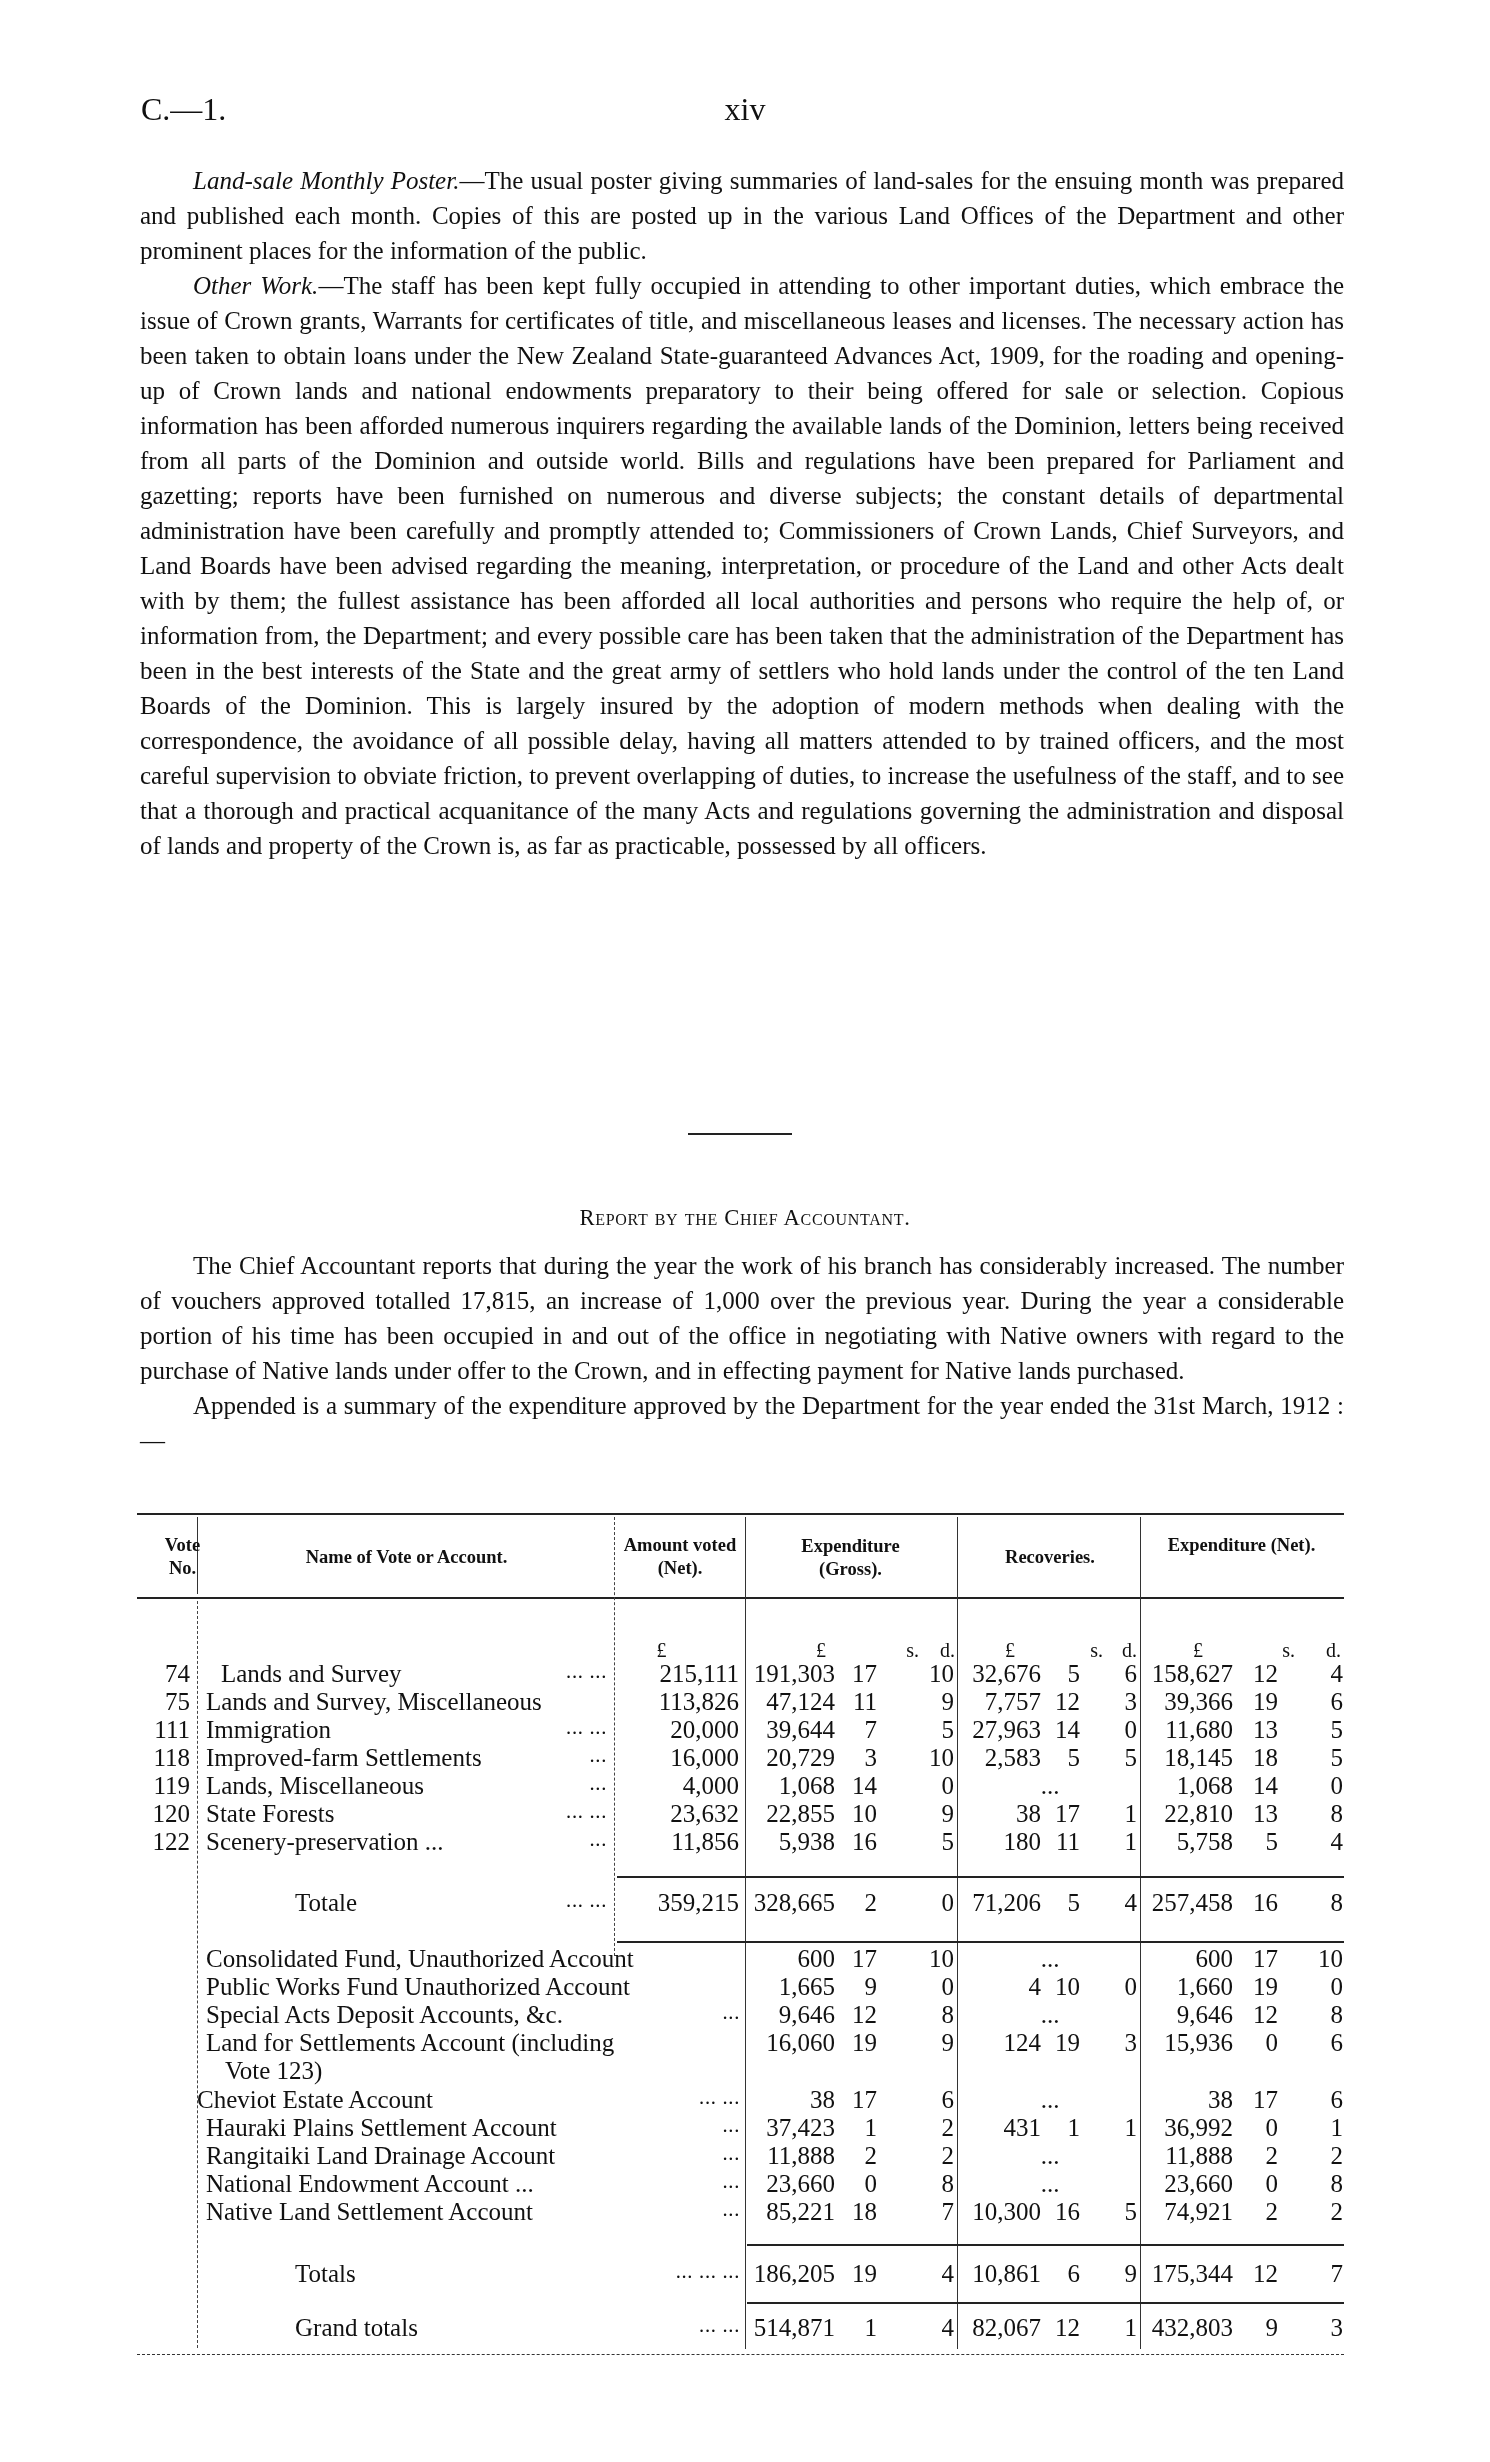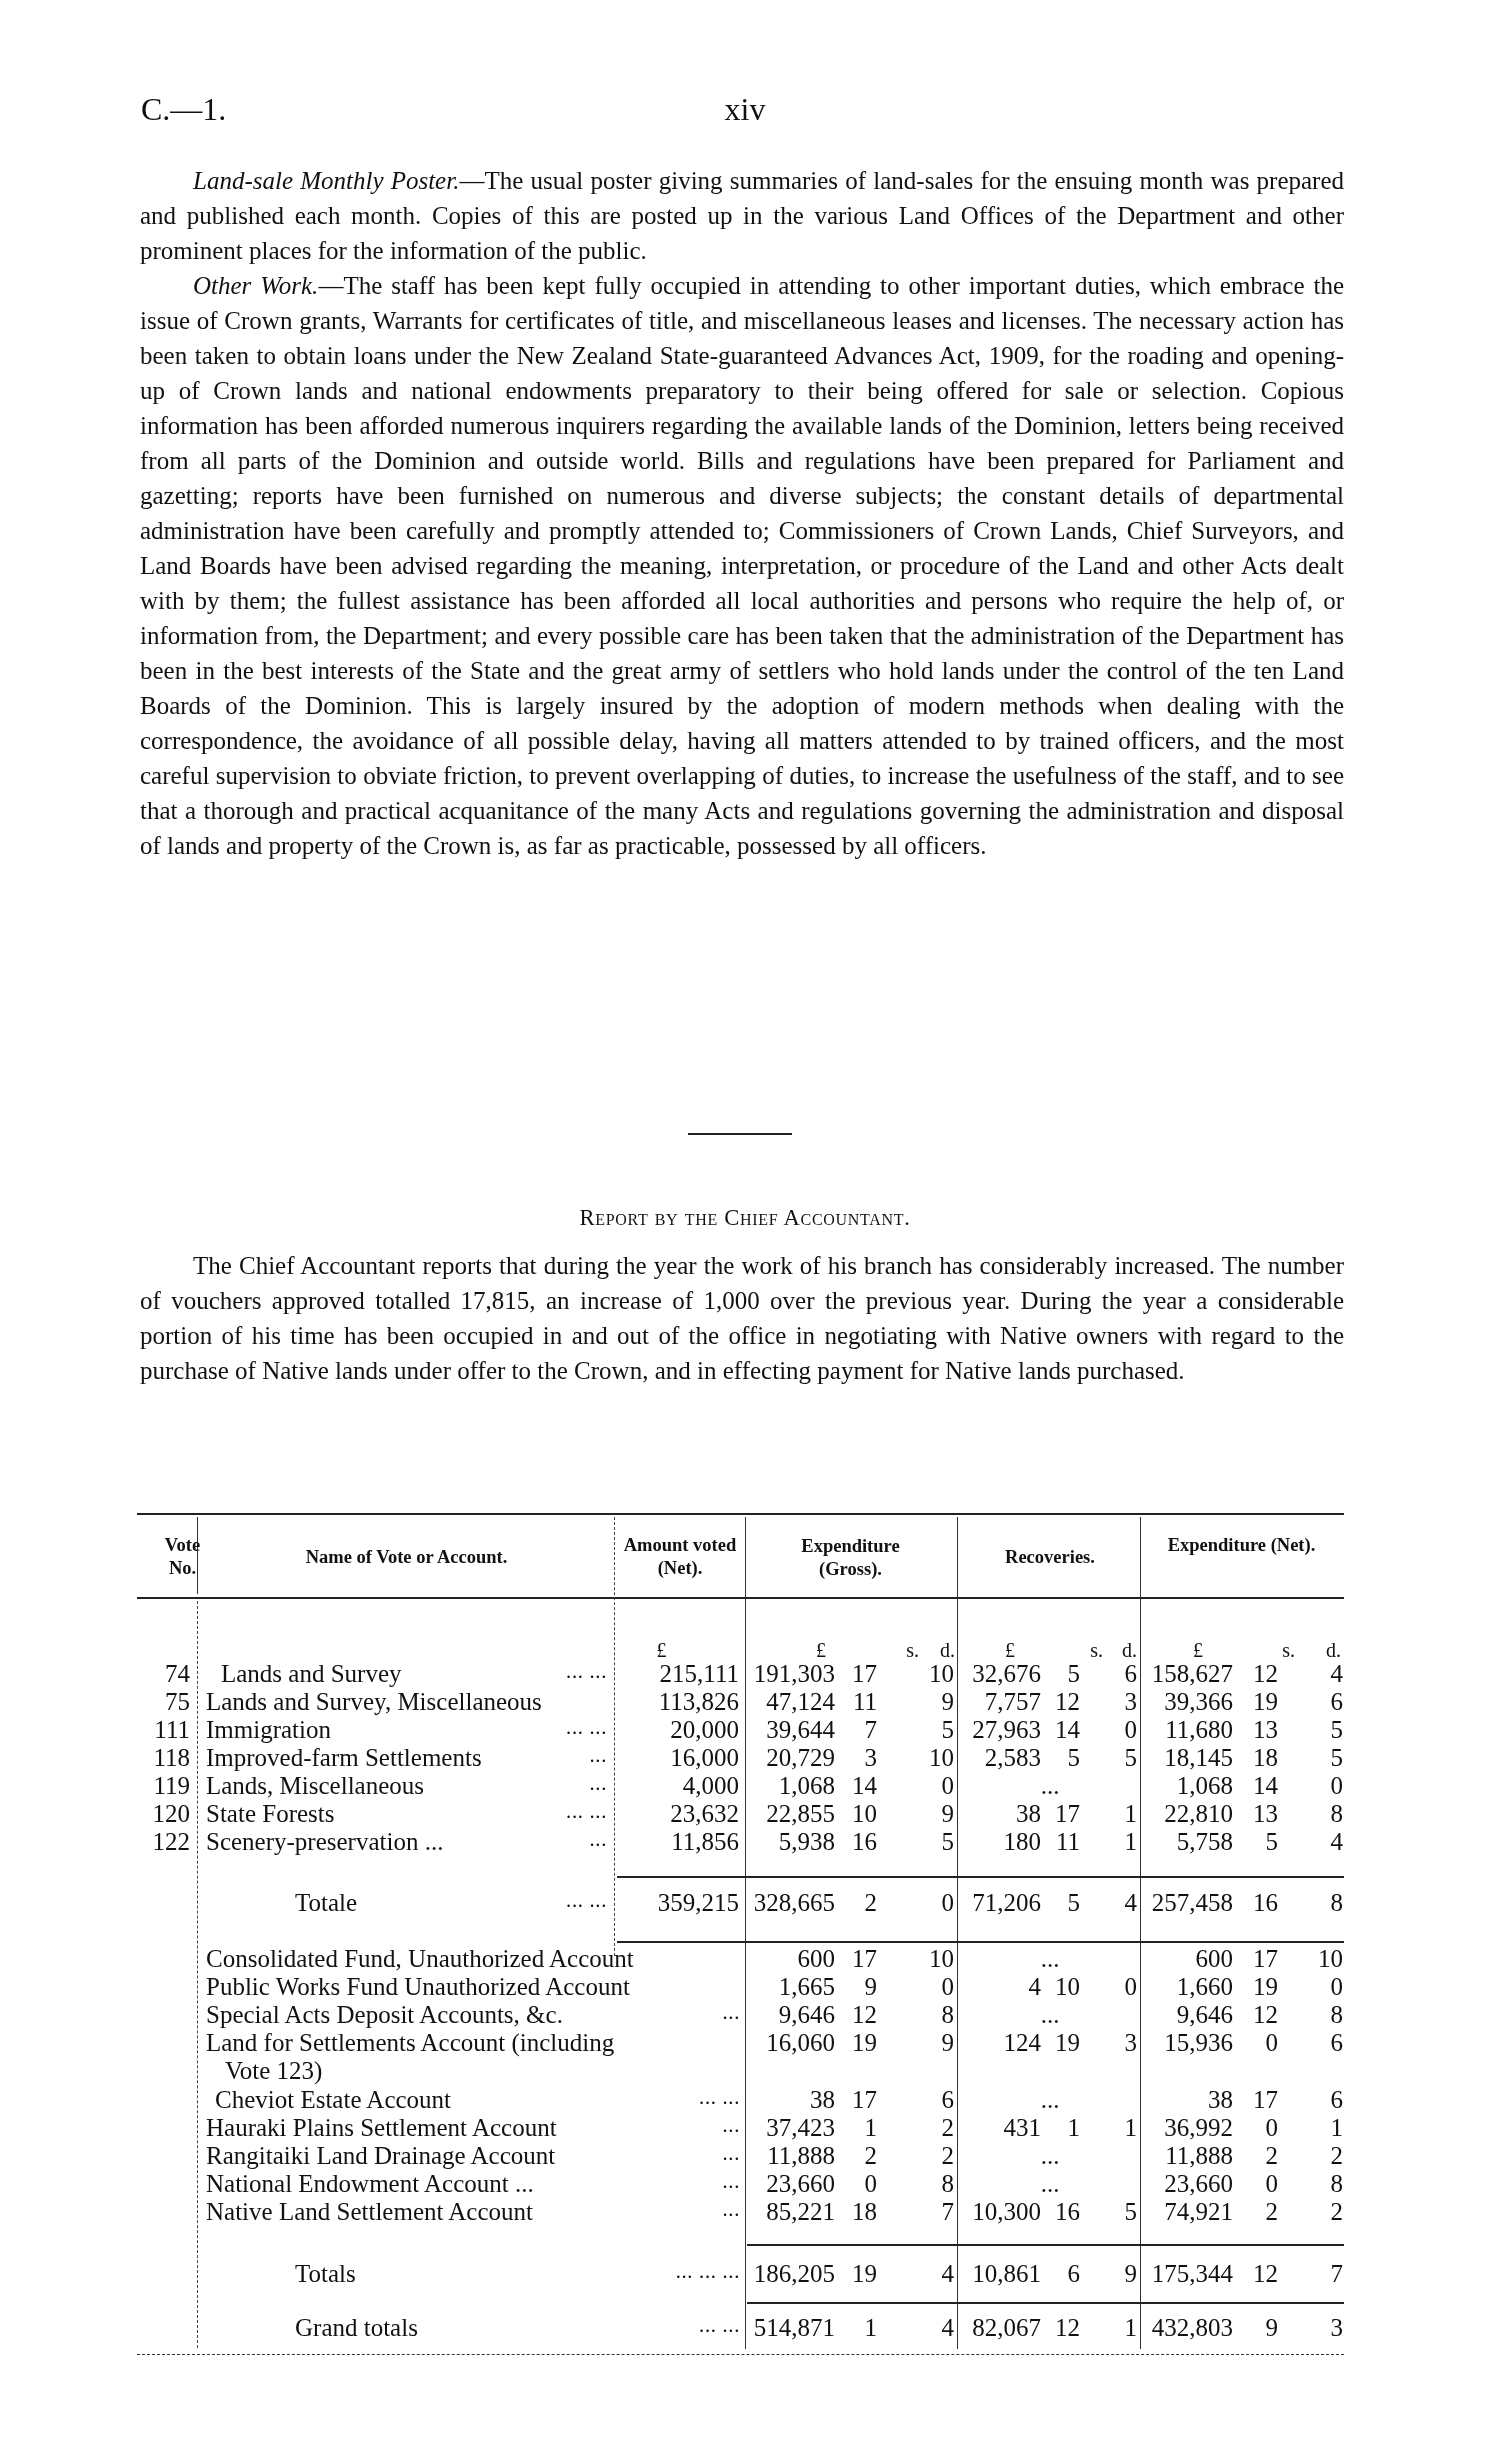--- a/index.html
+++ b/index.html
@@ -38,20 +38,21 @@
   <p class="para"><i>Land-sale Monthly Poster.</i><span>—The usual poster giving summaries of land-sales for the ensuing month was prepared and published each month. Copies of this are posted up in the various Land Offices of the Department and other prominent places for the information of the public.</span></p>
   <p class="para"><i>Other Work.</i><span>—The staff has been kept fully occupied in attending to other important duties, which embrace the issue of Crown grants, Warrants for certificates of title, and miscellaneous leases and licenses. The necessary action has been taken to obtain loans under the New Zealand State-guaranteed Advances Act, 1909, for the roading and opening-up of Crown lands and national endowments preparatory to their being offered for sale or selection. Copious information has been afforded numerous inquirers regarding the available lands of the Dominion, letters being received from all parts of the Dominion and outside world. Bills and regulations have been prepared for Parliament and gazetting; reports have been furnished on numerous and diverse subjects; the constant details of departmental administration have been carefully and promptly attended to; Commissioners of Crown Lands, Chief Surveyors, and Land Boards have been advised regarding the meaning, interpretation, or procedure of the Land and other Acts dealt with by them; the fullest assistance has been afforded all local authorities and persons who require the help of, or information from, the Department; and every possible care has been taken that the administration of the Department has been in the best interests of the State and the great army of settlers who hold lands under the control of the ten Land Boards of the Dominion. This is largely insured by the adoption of modern methods when dealing with the correspondence, the avoidance of all possible delay, having all matters attended to by trained officers, and the most careful supervision to obviate friction, to prevent overlapping of duties, to increase the usefulness of the staff, and to see that a thorough and practical acquanitance of the many Acts and regulations governing the administration and disposal of lands and property of the Crown is, as far as practicable, possessed by all officers.</span></p>
 </div>
 
 <div class="abs rule-short"></div>
 
 <div class="abs section-title">Report by the Chief Accountant.</div>
 
 <div class="abs body-text" style="top:1248px;">
   <p class="para">The Chief Accountant reports that during the year the work of his branch has considerably increased. The number of vouchers approved totalled 17,815, an increase of 1,000 over the previous year. During the year a considerable portion of his time has been occupied in and out of the office in negotiating with Native owners with regard to the purchase of Native lands under offer to the Crown, and in effecting payment for Native lands purchased.</p>
+  <p class="para">Appended is a summary of the expenditure approved by the Department for the year ended the 31st March, 1912 :—</p>
 </div>
 
 <div class="abs tbl" id="tbl">
 
   <div class="hrule" style="left:0;width:1207px;top:0;"></div>
   <div class="hrule" style="left:0;width:1207px;top:84px;"></div>
   <div class="hrule" style="left:0;width:1207px;top:841px;border-top:1.4px dashed #333;"></div>
 
   <div class="vrule solid" style="left:60px;top:4.1px;height:77px;"></div>
   <div class="vrule" style="left:60px;top:88px;height:747px;"></div>
@@ -212,21 +213,21 @@
       <div class="cell r" style="left:614px;width:84px;top:516px;">16,060</div>
       <div class="cell r" style="left:699px;width:41px;top:516px;">19</div>
       <div class="cell r" style="left:744px;width:73px;top:516px;">9</div>
       <div class="cell r" style="left:823px;width:81px;top:516px;">124</div>
       <div class="cell r" style="left:907px;width:36px;top:516px;">19</div>
       <div class="cell r" style="left:945px;width:55px;top:516px;">3</div>
       <div class="cell r" style="left:1005px;width:91px;top:516px;">15,936</div>
       <div class="cell r" style="left:1097px;width:44px;top:516px;">0</div>
       <div class="cell r" style="left:1144px;width:62px;top:516px;">6</div>
       <div class="name" style="left:88px;top:544px;">Vote 123)</div>
-      <div class="name" style="left:78px;top:573px;">Cheviot Estate Account</div>
+      <div class="name" style="left:60px;top:573px;">Cheviot Estate Account</div>
       <div class="dots" style="left:411px;width:192px;top:573px;text-align:right;">...          ...</div>
       <div class="cell r" style="left:614px;width:84px;top:573px;">38</div>
       <div class="cell r" style="left:699px;width:41px;top:573px;">17</div>
       <div class="cell r" style="left:744px;width:73px;top:573px;">6</div>
       <div class="cell" style="left:823px;width:180px;top:573px;text-align:center;">...</div>
       <div class="cell r" style="left:1005px;width:91px;top:573px;">38</div>
       <div class="cell r" style="left:1097px;width:44px;top:573px;">17</div>
       <div class="cell r" style="left:1144px;width:62px;top:573px;">6</div>
       <div class="name" style="left:69px;top:601px;">Hauraki Plains Settlement Account</div>
       <div class="dots" style="left:411px;width:192px;top:601px;text-align:right;">...</div>

